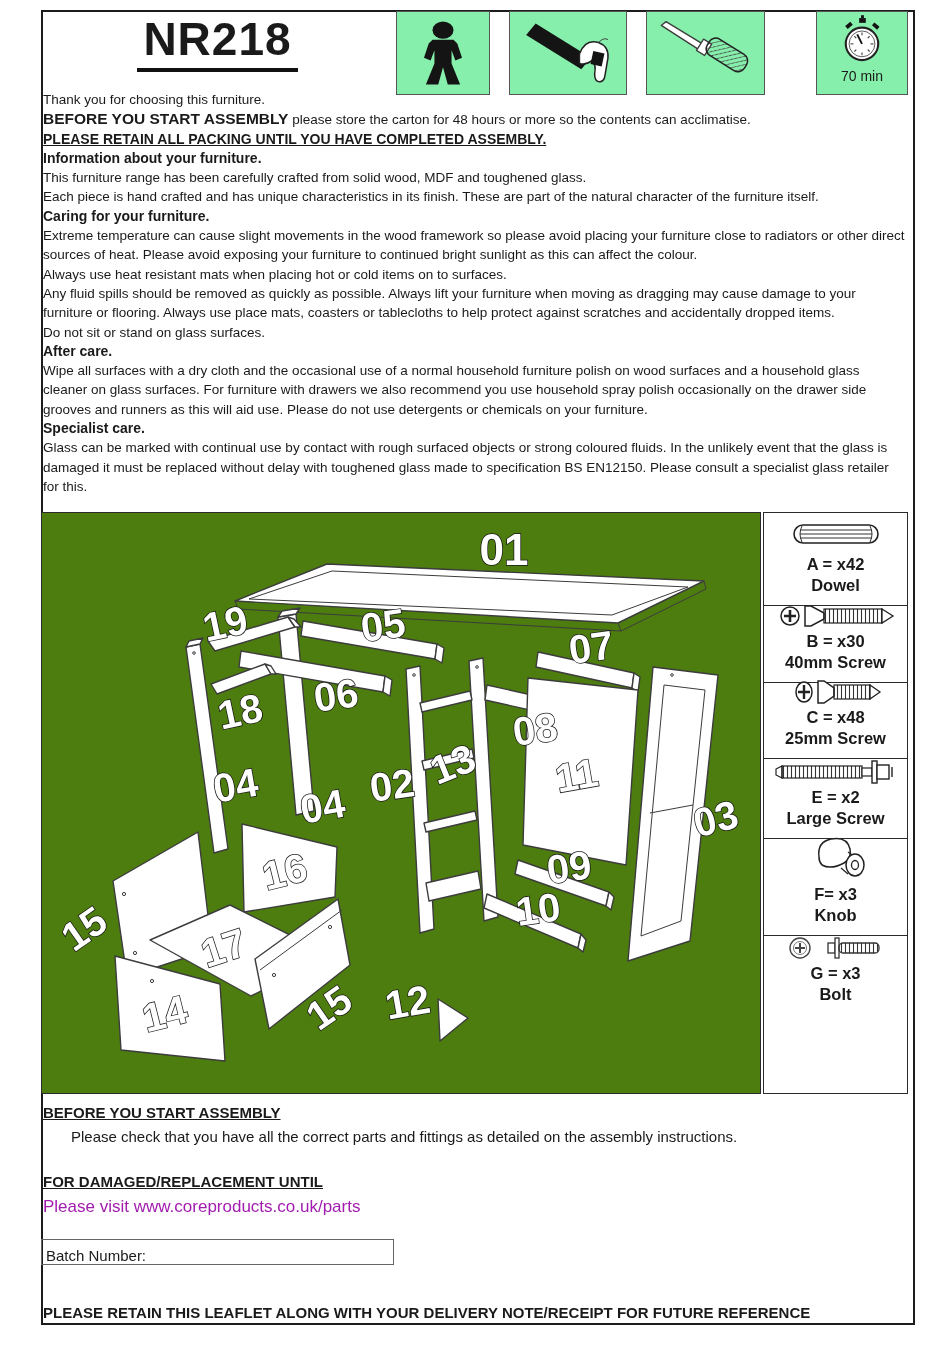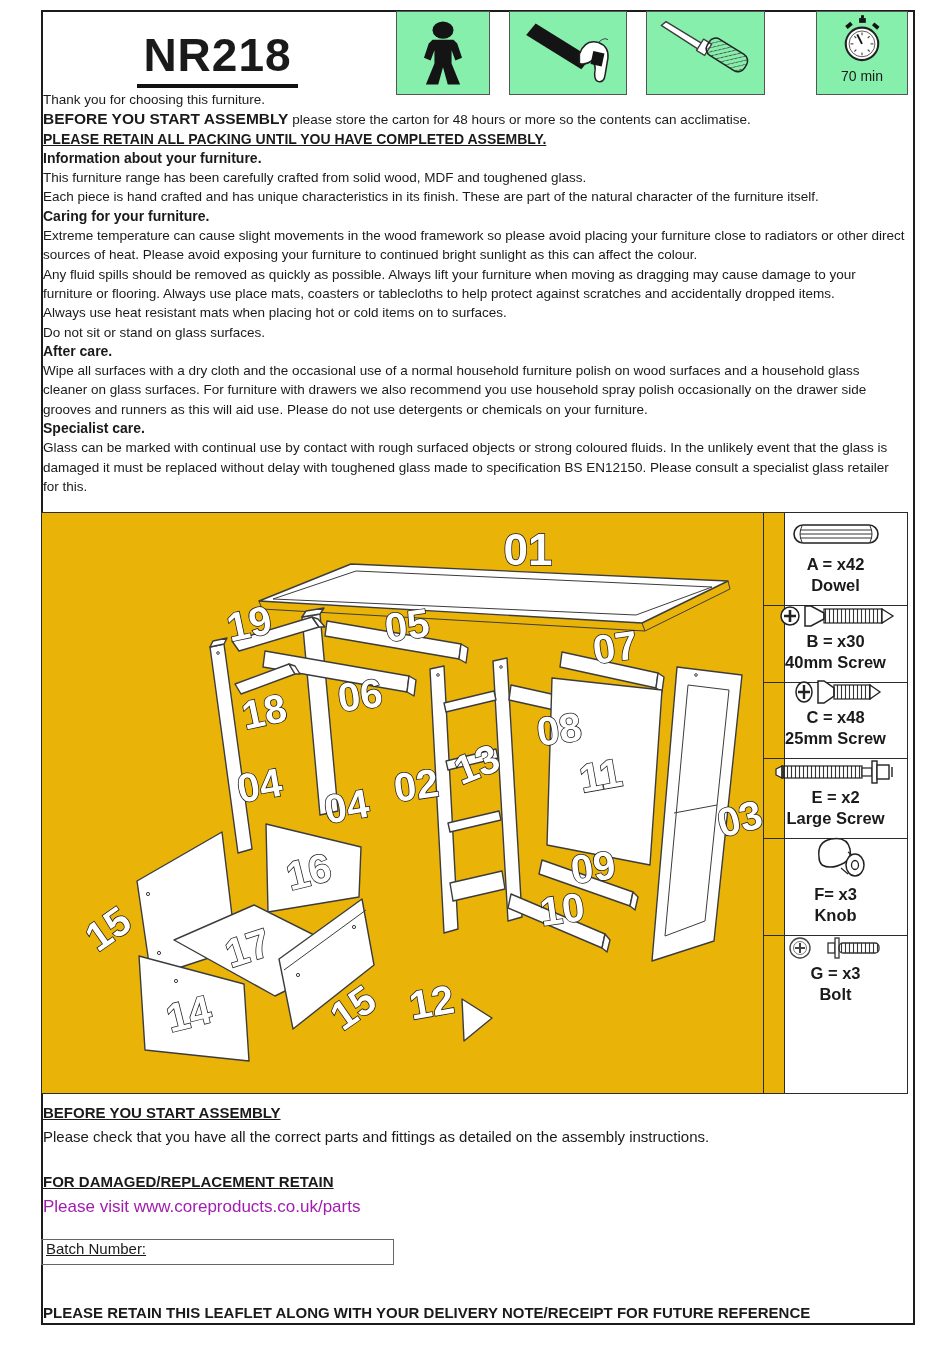--- a/index.html
+++ b/index.html
@@ -5,47 +5,47 @@
   html,body{margin:0;padding:0;}
   body{
     width:950px;height:1345px;position:relative;background:#fff;
     font-family:"Liberation Sans",sans-serif;color:#1a1a1a;
     -webkit-font-smoothing:antialiased;
   }
   .abs{position:absolute;}
   #page-border{left:41px;top:10px;width:870px;height:1311px;border:2px solid #1c1c1c;}
   
   #model-title{left:100px;top:12px;width:235px;text-align:center;font-size:46px;font-weight:bold;}
-  #model-title span{display:inline-block;border-bottom:4px solid #111;padding:16px 6px 2px 6px;letter-spacing:1px;}
+  #model-title span{display:inline-block;border-bottom:4px solid #111;padding:0 6px 2px 6px;letter-spacing:1px;}
   .icon-box{border:1.5px solid #555;background:#86efac;display:flex;align-items:center;justify-content:center;flex-direction:column;}
   #box-person{left:396px;top:11px;width:92px;height:82px;}
   #box-hammer{left:509px;top:11px;width:116px;height:82px;}
   #box-screwdriver{left:646px;top:11px;width:117px;height:82px;}
   #box-stopwatch{left:816px;top:11px;width:90px;height:82px;justify-content:flex-start;}
   #time-label{font-size:14px;margin-top:-2px;}
   
   #care-block{left:43px;top:90px;width:864px;font-size:13.5px;line-height:19.3px;}
   #care-block p{margin:0;}
   .h-bold{font-weight:bold;font-size:14px;}
   .lead-bold{font-weight:bold;font-size:15.5px;}
   .u{text-decoration:underline;}
   
-  #diagram-box{left:41px;top:512px;width:718px;height:580px;border:1.5px solid #2b2b2b;background:#eab308;padding-left:24px;}
+  #diagram-box{left:41px;top:512px;width:718px;height:580px;border:1.5px solid #2b2b2b;background:#4d7c0f;}
   #hardware-panel{left:763px;top:512px;width:143px;height:580px;border:1.5px solid #2b2b2b;display:flex;flex-direction:column;}
   .hw-cell{border-bottom:1.5px solid #2b2b2b;display:flex;flex-direction:column;align-items:center;justify-content:flex-end;padding-bottom:9px;box-sizing:border-box;}
   .hw-cell:last-child{border-bottom:none;}
   .hw-code,.hw-name{font-weight:bold;font-size:16.5px;line-height:21px;text-align:center;}
   .hw-icon{flex:1;display:flex;align-items:center;justify-content:center;width:100%;}
   
   .foot{left:43px;font-size:15px;}
   #foot-before-heading{top:1104px;font-weight:bold;text-decoration:underline;}
-  #foot-before-text{top:1128px;}
+  #foot-before-text{top:1128px;padding-left:28px;}
   #foot-damaged-heading{top:1173px;font-weight:bold;text-decoration:underline;}
   #foot-visit{top:1197px;font-size:17px;color:#a21caf;}
-  #batch-box{left:41px;top:1239px;width:351px;height:24px;border:1.5px solid #666;display:flex;align-items:flex-start;text-decoration:underline;}
+  #batch-box{left:41px;top:1239px;width:351px;height:24px;border:1.5px solid #666;display:flex;align-items:flex-end;}
   #batch-box span{font-size:15px;padding-left:4px;}
   #foot-retain{top:1304px;font-weight:bold;}
   svg text.plabel{font-family:"Liberation Sans",sans-serif;font-weight:bold;fill:#fff;stroke:#151515;stroke-width:1.5;paint-order:stroke fill;}
   .part{fill:#fff;stroke:#3c3c3c;stroke-width:1.4;stroke-linejoin:round;}
   .thin{fill:none;stroke:#3c3c3c;stroke-width:1;}
   .blk{fill:#141414;stroke:none;}
   .out{fill:#fff;stroke:#222;stroke-width:1.6;stroke-linejoin:round;}
 </style>
 </head>
 <body>
@@ -114,22 +114,22 @@
 
 <div class="abs" id="care-block">
   <p>Thank you for choosing this furniture.</p>
   <p><span class="lead-bold">BEFORE YOU START ASSEMBLY</span><span> please store the carton for 48 hours or more so the contents can acclimatise.</span></p>
   <p class="h-bold u">PLEASE RETAIN ALL PACKING UNTIL YOU HAVE COMPLETED ASSEMBLY.</p>
   <p class="h-bold">Information about your furniture.</p>
   <p>This furniture range has been carefully crafted from solid wood, MDF and toughened glass.</p>
   <p>Each piece is hand crafted and has unique characteristics in its finish. These are part of the natural character of the furniture itself.</p>
   <p class="h-bold">Caring for your furniture.</p>
   <p>Extreme temperature can cause slight movements in the wood framework so please avoid placing your furniture close to radiators or other direct sources of heat. Please avoid exposing your furniture to continued bright sunlight as this can affect the colour.</p>
+  <p>Always use heat resistant mats when placing hot or cold items on to surfaces.</p>
   <p>Any fluid spills should be removed as quickly as possible. Always lift your furniture when moving as dragging may cause damage to your furniture or flooring. Always use place mats, coasters or tablecloths to help protect against scratches and accidentally dropped items.</p>
-  <p>Always use heat resistant mats when placing hot or cold items on to surfaces.</p>
   <p>Do not sit or stand on glass surfaces.</p>
   <p class="h-bold">After care.</p>
   <p>Wipe all surfaces with a dry cloth and the occasional use of a normal household furniture polish on wood surfaces and a household glass cleaner on glass surfaces. For furniture with drawers we also recommend you use household spray polish occasionally on the drawer side grooves and runners as this will aid use. Please do not use detergents or chemicals on your furniture.</p>
   <p class="h-bold">Specialist care.</p>
   <p>Glass can be marked with continual use by contact with rough surfaced objects or strong coloured fluids. In the unlikely event that the glass is damaged it must be replaced without delay with toughened glass made to specification BS EN12150. Please consult a specialist glass retailer for this.</p>
 </div>
 
 <div class="abs" id="diagram-box">
   <svg width="718" height="580" viewBox="0 0 718 580">
 
@@ -347,18 +347,18 @@
       <rect x="67" y="10" width="40" height="10" rx="4" fill="url(#thr)" stroke="#333" stroke-width="1.3"></rect>
     </svg>
       </div>
     <div class="hw-code">G = x3</div>
     <div class="hw-name">Bolt</div>
   </div>
 </div>
 
 <div class="abs foot" id="foot-before-heading">BEFORE YOU START ASSEMBLY</div>
 <div class="abs foot" id="foot-before-text">Please check that you have all the correct parts and fittings as detailed on the assembly instructions.</div>
-<div class="abs foot" id="foot-damaged-heading">FOR DAMAGED/REPLACEMENT RETAIN</div>
+<div class="abs foot" id="foot-damaged-heading">FOR DAMAGED/REPLACEMENT UNTIL</div>
 <div class="abs foot" id="foot-visit">Please visit www.coreproducts.co.uk/parts</div>
 <div class="abs" id="batch-box">
     <span>Batch Number:</span>
   </div>
 <div class="abs foot" id="foot-retain">PLEASE RETAIN THIS LEAFLET ALONG WITH YOUR DELIVERY NOTE/RECEIPT FOR FUTURE REFERENCE</div>
 
 </body></html>

